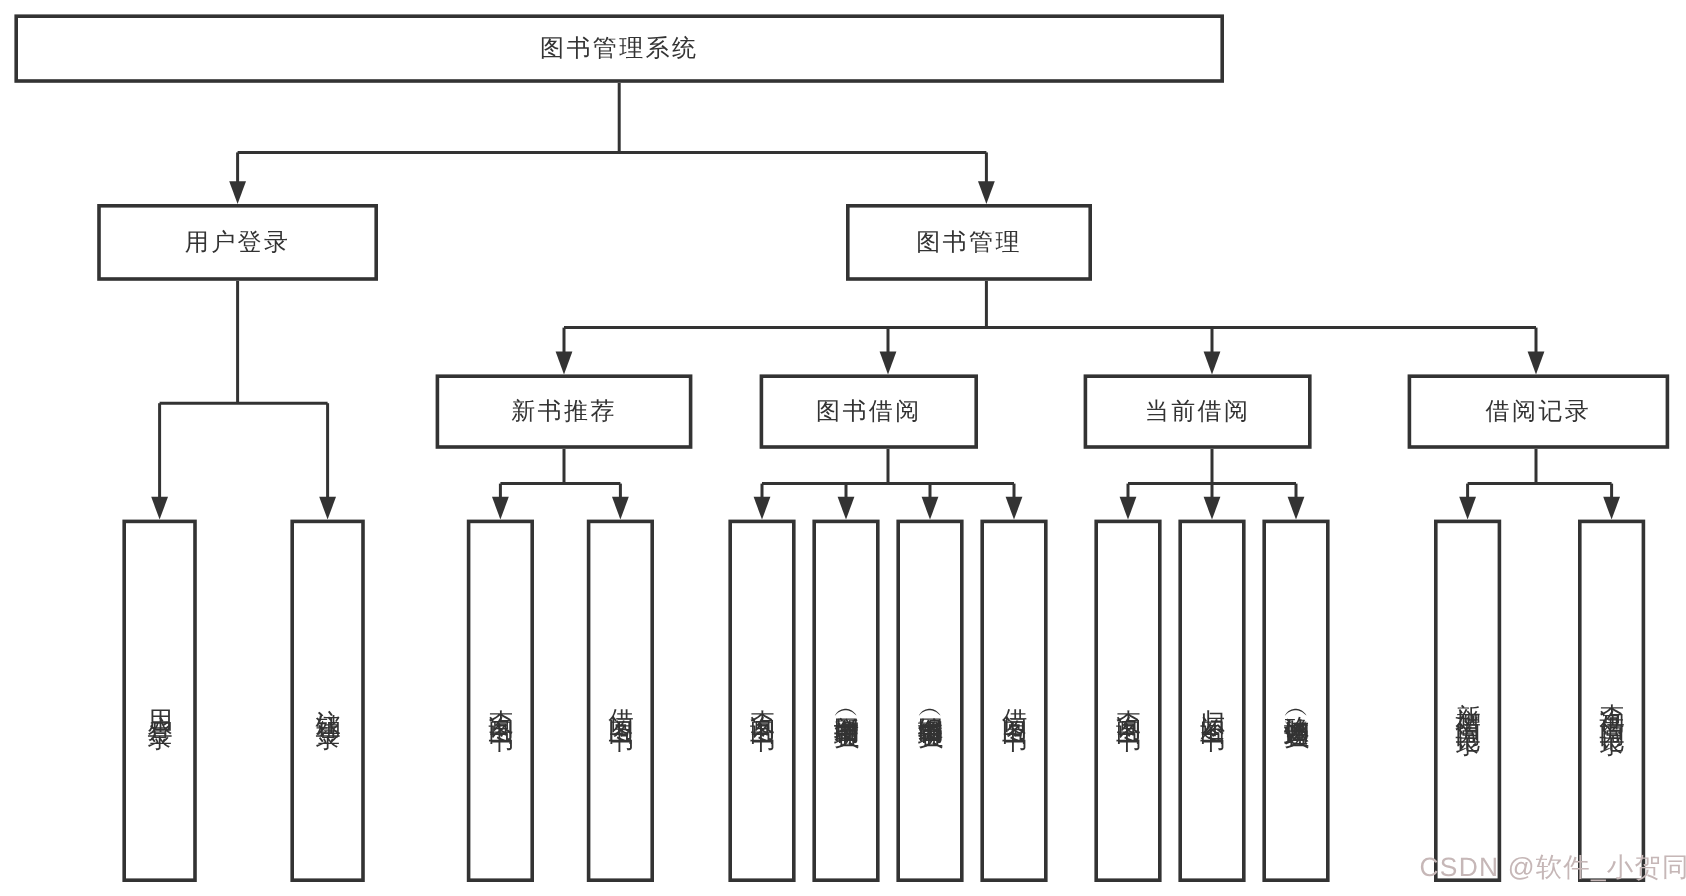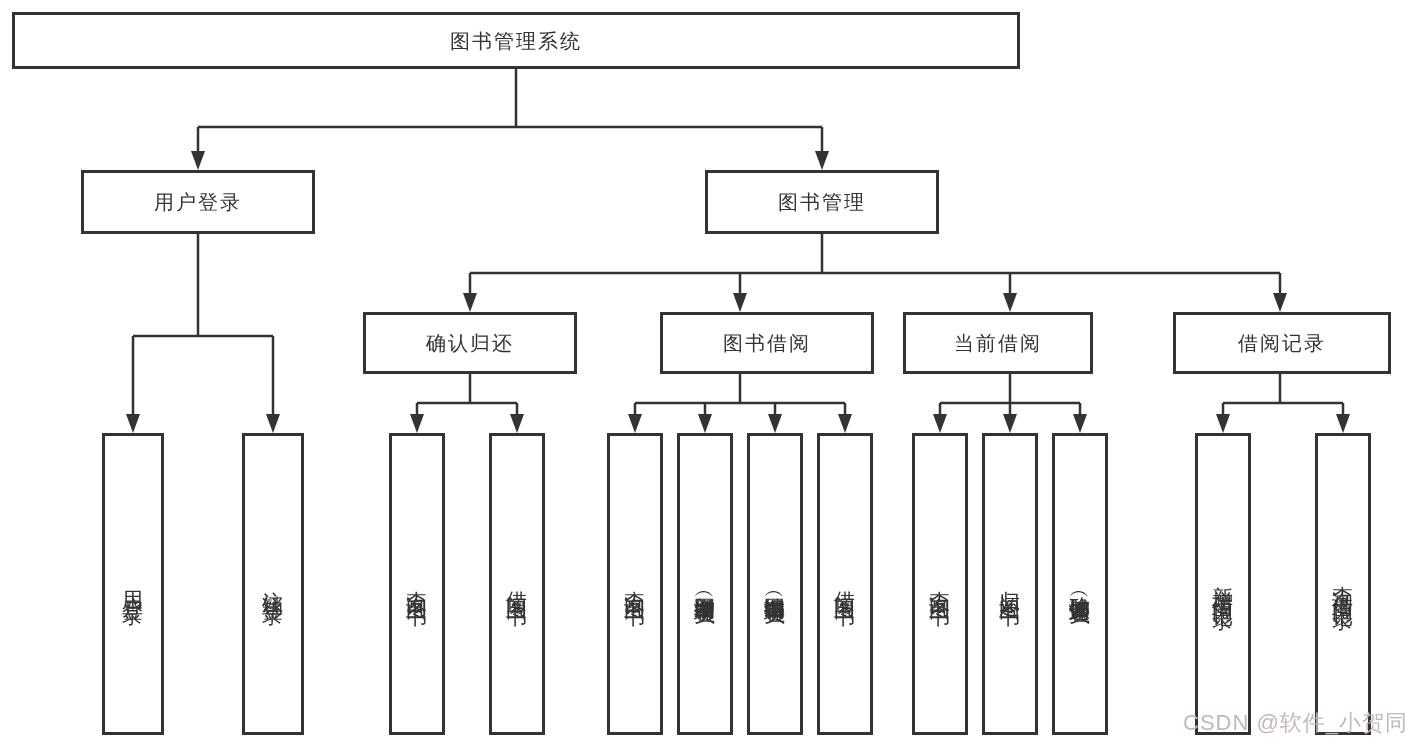--- a/index.html
+++ b/index.html
@@ -132,28 +132,28 @@
     </g>
   </svg>
 
   <div class="box" style="left:12px;top:12px;width:1008px;height:57px">
     <span class="lbl">图书管理系统</span>
   </div>
 
   <div class="box" style="left:81px;top:170px;width:234px;height:64px">
     <span class="lbl">用户登录</span>
   </div>
-  <div class="box" style="left:705px;top:170px;width:234px;height:64px">
+  <div class="box" style="left:705px;top:170px;width:205px;height:64px">
     <span class="lbl">图书管理</span>
   </div>
 
   <div class="box" style="left:363px;top:312px;width:214px;height:62px">
-    <span class="lbl">确认归还</span>
-  </div>
-  <div class="box" style="left:660px;top:312px;width:214px;height:62px">
+    <span class="lbl">新书推荐</span>
+  </div>
+  <div class="box" style="left:633px;top:312px;width:182px;height:62px">
     <span class="lbl">图书借阅</span>
   </div>
   <div class="box" style="left:903px;top:312px;width:190px;height:62px">
     <span class="lbl">当前借阅</span>
   </div>
   <div class="box" style="left:1173px;top:312px;width:218px;height:62px">
     <span class="lbl">借阅记录</span>
   </div>
 
   <div class="box leaf" style="left:102px;top:433px;width:62px;height:302px">

